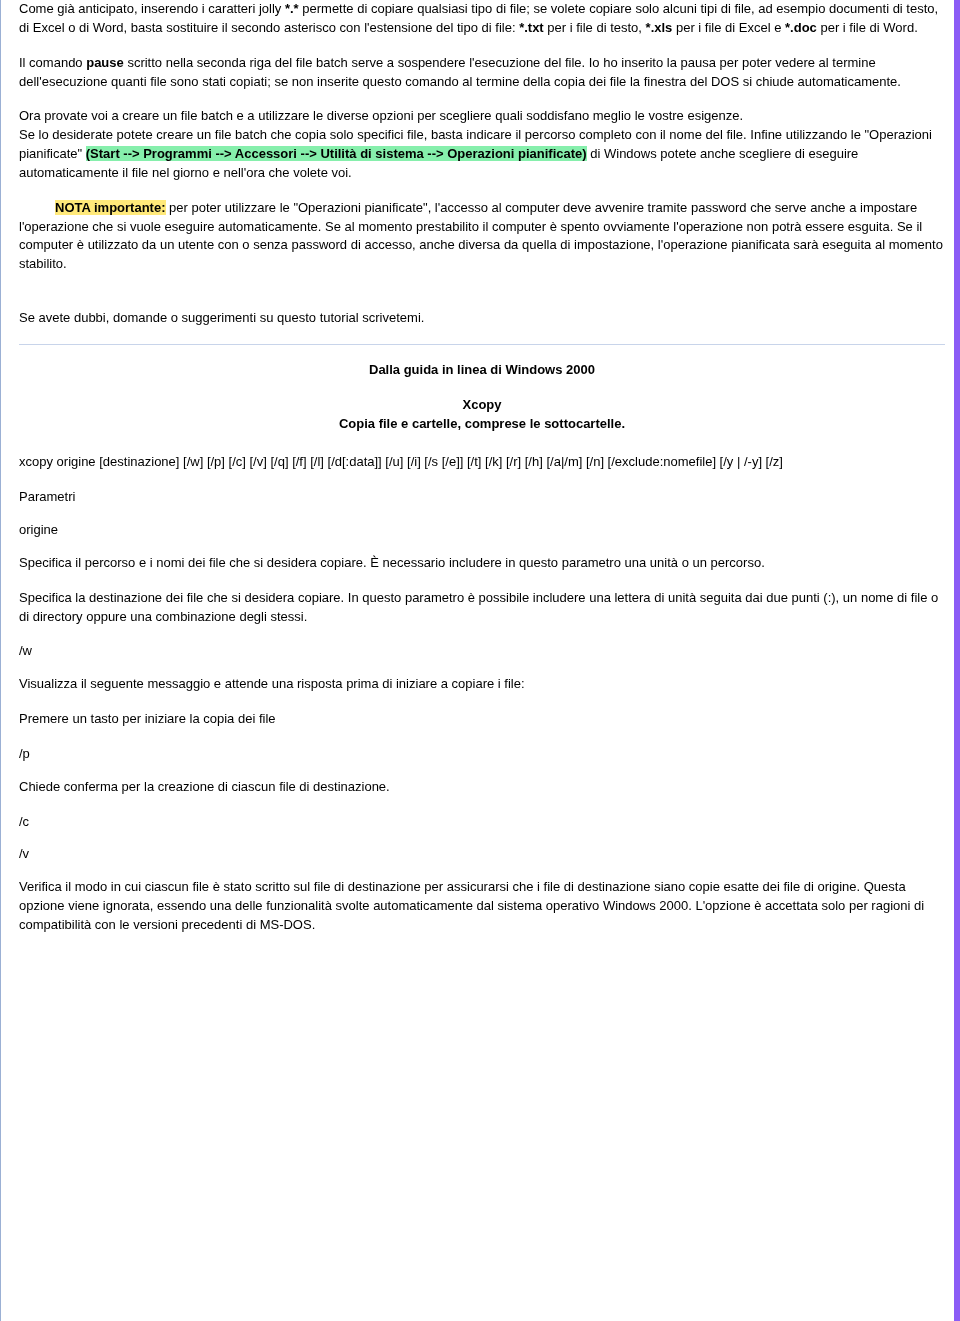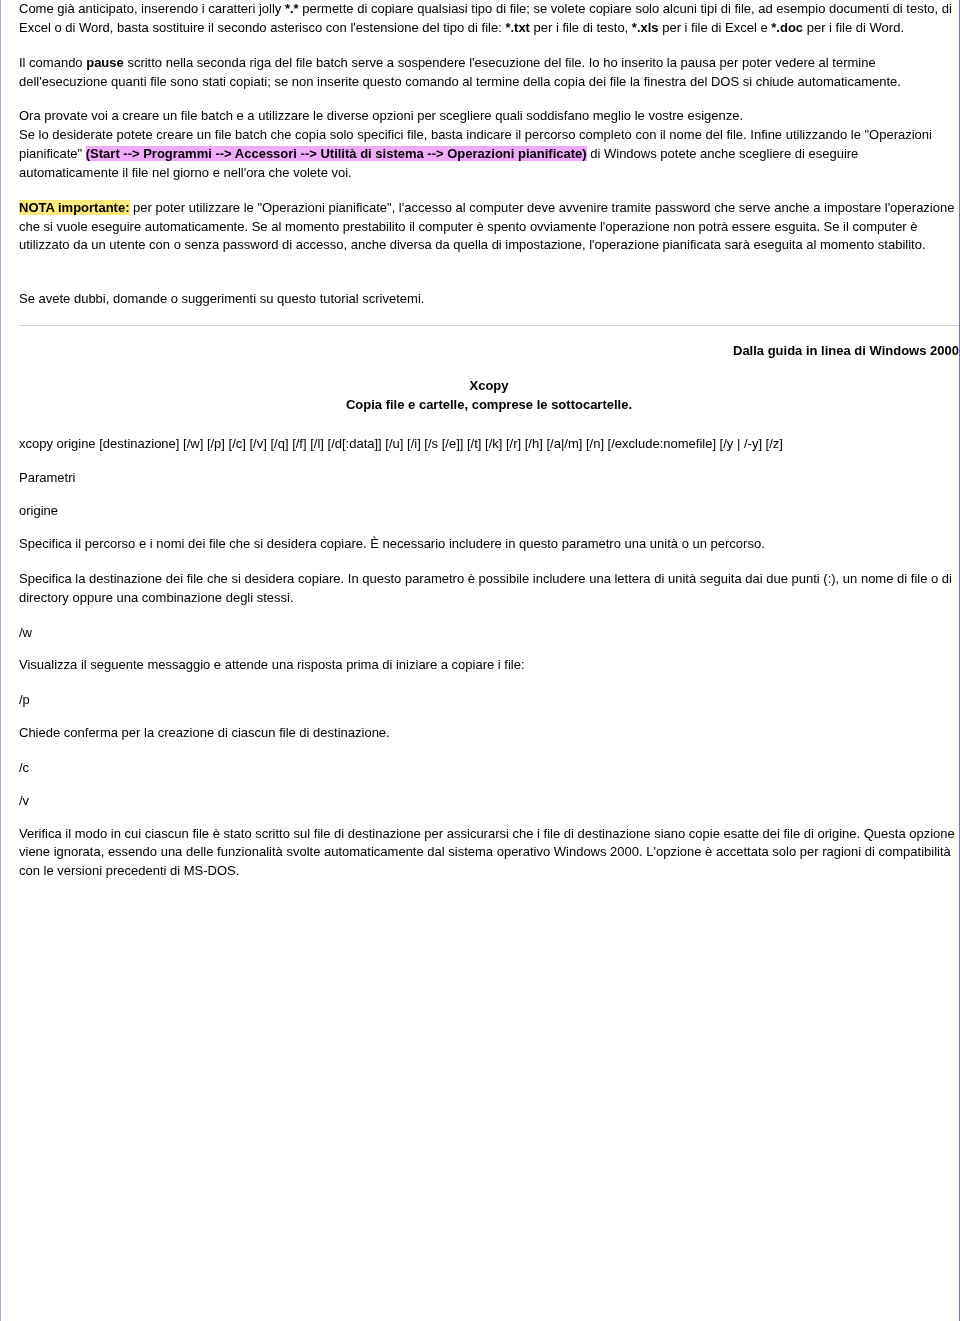--- a/index.html
+++ b/index.html
@@ -6,46 +6,46 @@
     margin: 0;
     padding: 0;
     background: #ffffff;
     font-family: Verdana, Geneva, sans-serif;
     font-size: 13px;
     line-height: 1.45;
     color: #000;
   }
   .frame {
     border-left: 1px solid #9bb0d4;
-    border-right: 1px solid #8b5cf6;
+    border-right: 6px solid #8b5cf6;
     min-height: 1321px;
-    padding: 0 0 18px 18px;
+    padding: 0 9px 18px 18px;
     box-sizing: border-box;
   }
   p { margin: 0 0 16px 0; }
   .tight { margin: 7px; }
   b { font-weight: bold; }
   .hl-green {
-    background: #f0abfc;
+    background: #86efac;
     font-weight: bold;
   }
   .hl-yellow {
     background: #ffe97a;
     font-weight: bold;
+    margin-left: 36px;
   }
   hr.sep {
     border: none;
     border-top: 1px solid #c8d4ea;
     margin: 14px 0 16px 0;
   }
   .center { text-align: center; }
   .section-title {
     font-weight: bold;
     margin: 0 0 16px 0;
-    text-align: right;
   }
   .param-head {
     font-weight: normal;
     margin: 14px 0;
   }
 </style>
 </head>
 <body>
 
 <div class="frame">
@@ -85,20 +85,21 @@
 
   <p class="param-head">Parametri</p>
 
   <p class="param-head">origine</p>
   <p>Specifica il percorso e i nomi dei file che si desidera copiare. È necessario includere in questo parametro una unità o un percorso.</p>
 
   <p>Specifica la destinazione dei file che si desidera copiare. In questo parametro è possibile includere una lettera di unità seguita dai due punti (:), un nome di file o di directory oppure una combinazione degli stessi.</p>
 
   <p class="param-head">/w</p>
   <p>Visualizza il seguente messaggio e attende una risposta prima di iniziare a copiare i file:</p>
+  <p>Premere un tasto per iniziare la copia dei file</p>
 
   <p class="param-head">/p</p>
   <p>Chiede conferma per la creazione di ciascun file di destinazione.</p>
 
   <p class="param-head">/c</p>
 
   <p class="param-head">/v</p>
   <p>Verifica il modo in cui ciascun file è stato scritto sul file di destinazione per assicurarsi che i file di destinazione siano copie esatte dei file di origine. Questa opzione viene ignorata, essendo una delle funzionalità svolte automaticamente dal sistema operativo Windows 2000. L'opzione è accettata solo per ragioni di compatibilità con le versioni precedenti di MS-DOS.</p>
 
 </div>

